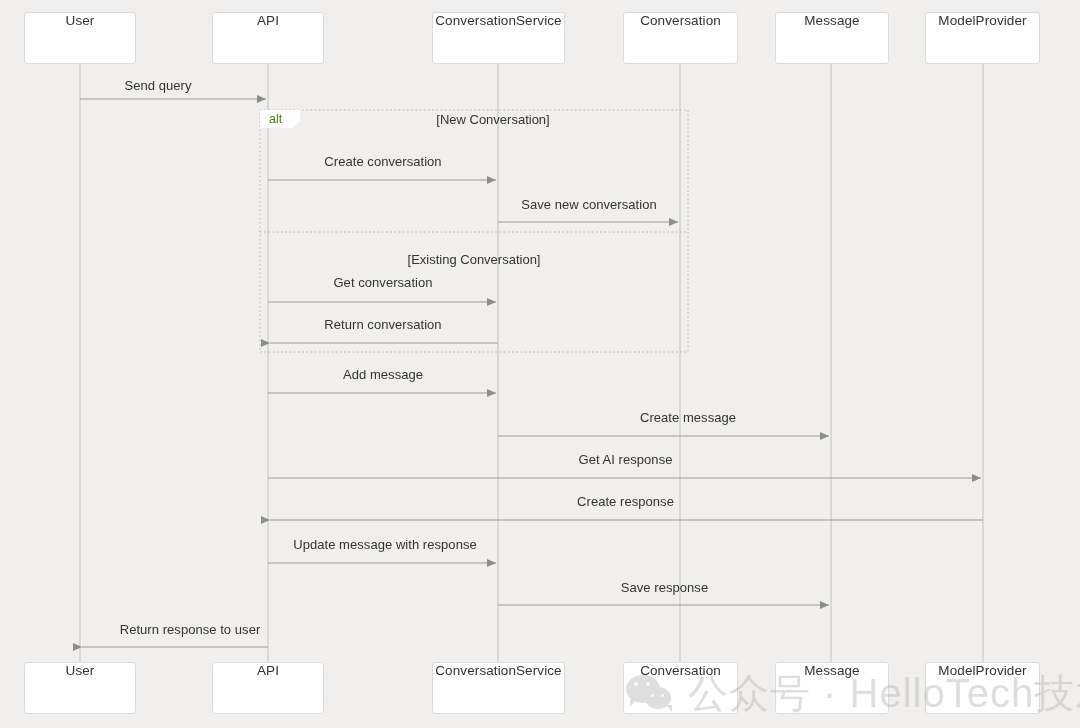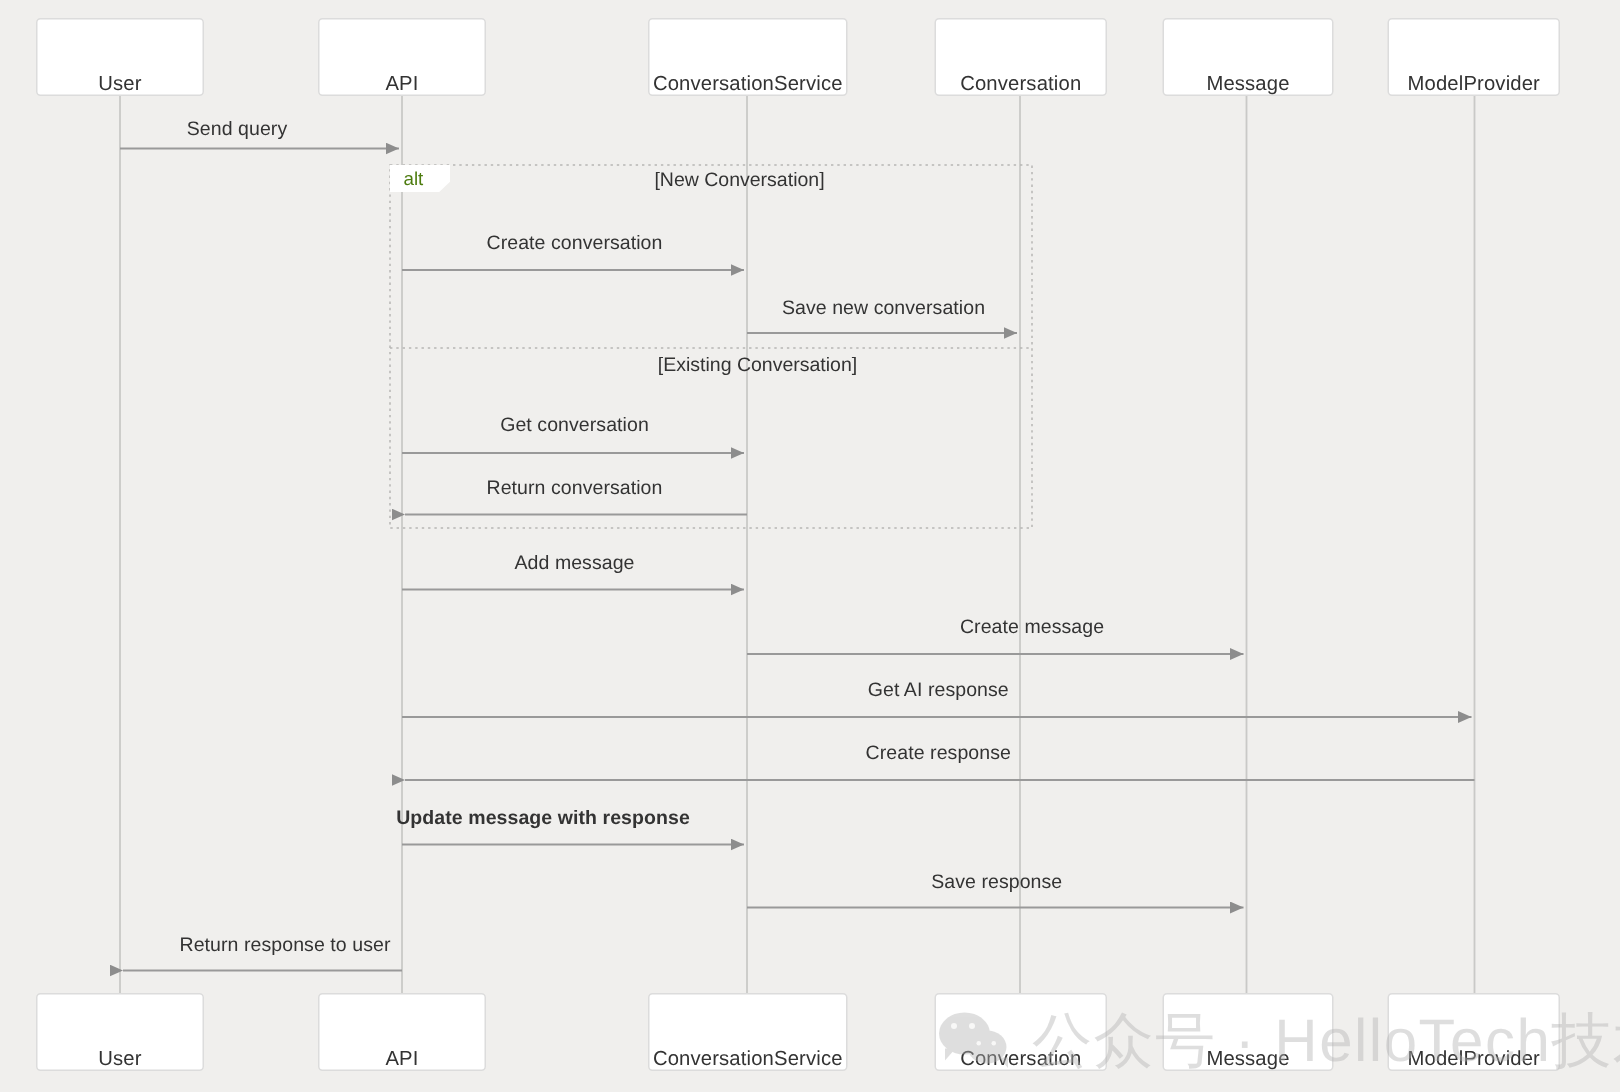--- a/index.html
+++ b/index.html
@@ -24,21 +24,21 @@
     inset: 0;
     width: 1080px;
     height: 728px;
   }
   .actor-box {
     position: absolute;
     background: #ffffff;
     border: 1px solid #dcdcdc;
     border-radius: 3px;
     display: flex;
-    align-items: flex-end;
+    align-items: flex-start;
     justify-content: center;
     box-sizing: border-box;
     font-size: 13.5px;
     color: #333333;
     letter-spacing: 0.1px;
     z-index: 3;
   }
   .msg-label {
     position: absolute;
     font-size: 13px;
@@ -202,30 +202,30 @@
   <div id="labels">
       <div class="msg-label" style="left: 158px; top: 78px;">Send query</div>
       <div class="msg-label" style="left: 383px; top: 154px;">Create conversation</div>
       <div class="msg-label" style="left: 589px; top: 197px;">Save new conversation</div>
       <div class="msg-label" style="left: 383px; top: 275px;">Get conversation</div>
       <div class="msg-label" style="left: 383px; top: 317px;">Return conversation</div>
       <div class="msg-label" style="left: 383px; top: 367px;">Add message</div>
       <div class="msg-label" style="left: 688px; top: 410px;">Create message</div>
       <div class="msg-label" style="left: 625.5px; top: 452px;">Get AI response</div>
       <div class="msg-label" style="left: 625.5px; top: 494px;">Create response</div>
-      <div class="msg-label" style="left: 362px; top: 537px; font-weight: bold;">Update message with response</div>
+      <div class="msg-label" style="left: 385px; top: 537px;">Update message with response</div>
       <div class="msg-label" style="left: 664.5px; top: 580px;">Save response</div>
       <div class="msg-label" style="left: 174px; top: 622px; padding-left: 32px;">Return response to user</div>
     </div>
 
   <div class="alt-tag" id="alt-tag" style="left: 260px; top: 110px; width: 40px; height: 18px;">alt</div>
 
   <div id="conditions">
       <div class="cond-label" style="left: 493px; top: 112px;">[New Conversation]</div>
-      <div class="cond-label" style="left: 474px; top: 235px; margin-left: 31px;">[Existing Conversation]</div>
+      <div class="cond-label" style="left: 474px; top: 252px;">[Existing Conversation]</div>
     </div>
 
   <div class="watermark" id="watermark" style="left: 626px; top: 666px;">
     <span class="wm-icon">
       <span class="b1"></span>
         <span class="t1"></span>
       <span class="b2"></span>
         <span class="t2"></span>
       <span class="d" style="left:8px;top:9px;"></span>
       <span class="d" style="left:20px;top:9px;"></span>

